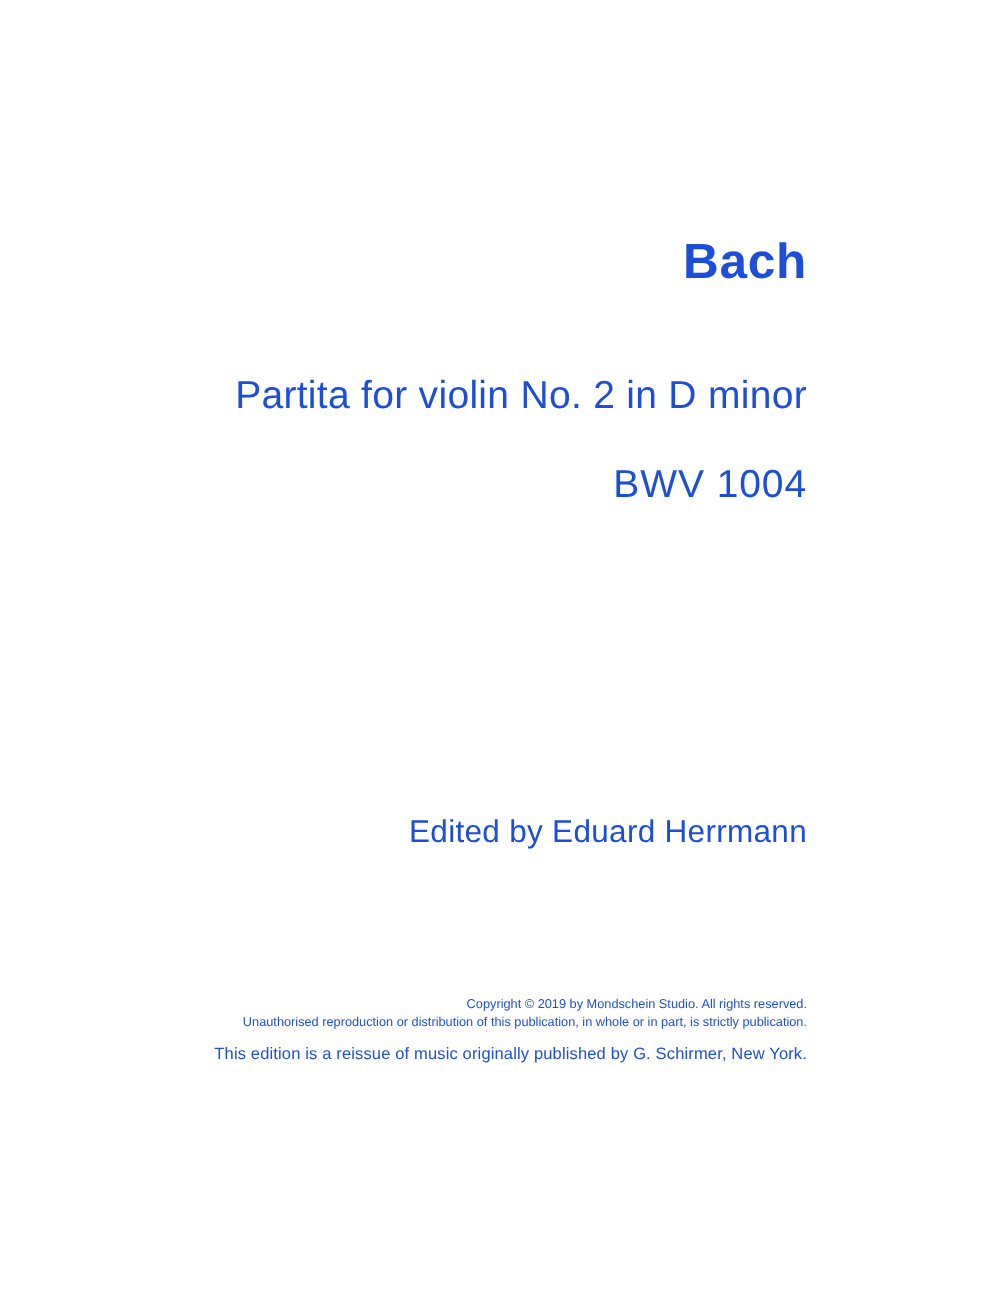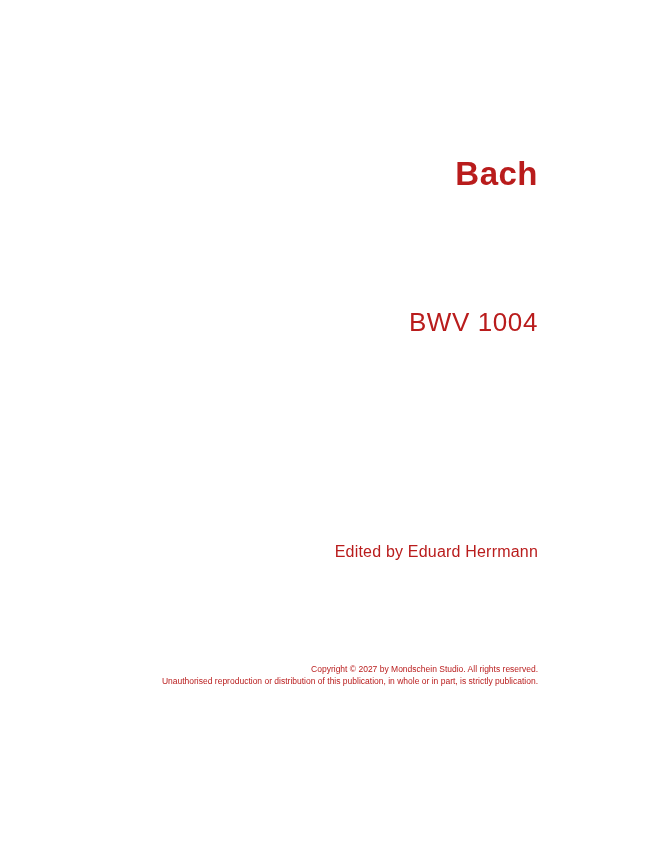--- a/index.html
+++ b/index.html
@@ -7,21 +7,21 @@
     padding: 0;
     background: #ffffff;
   }
   .sheet {
     position: relative;
     width: 610px;
     height: 865px;
     background: #ffffff;
     overflow: hidden;
     font-family: "Liberation Sans", sans-serif;
-    color: #b91c1c;
+    color: #1d4ed8;
   }
   .line {
     position: absolute;
     right: 72px;
     white-space: nowrap;
     text-align: right;
     line-height: 1;
   }
   .composer {
     top: 157px;
@@ -36,21 +36,21 @@
     letter-spacing: 0.2px;
   }
   .catalog {
     top: 309px;
     font-size: 26px;
     font-weight: 400;
     letter-spacing: 0.6px;
   }
   .editor {
     top: 544px;
-    font-size: 16px;
+    font-size: 21px;
     font-weight: 400;
     letter-spacing: 0.2px;
   }
   .copyright-block {
     top: 664px;
     font-size: 8.5px;
     font-weight: 500;
     line-height: 11.5px;
   }
   .reissue {
@@ -60,24 +60,26 @@
     letter-spacing: 0.1px;
   }
 </style>
 </head>
 <body>
 
 <div class="sheet">
 
   <div class="line composer">Bach</div>
 
+  <div class="line work-title">Partita for violin No. 2 in D minor</div>
 
   <div class="line catalog">BWV 1004</div>
 
   <div class="line editor">Edited by Eduard Herrmann</div>
 
   <div class="line copyright-block">
-    <div>Copyright © 2027 by Mondschein Studio. All rights reserved.</div>
+    <div>Copyright © 2019 by Mondschein Studio. All rights reserved.</div>
     <div>Unauthorised reproduction or distribution of this publication, in whole or in part, is strictly publication.</div>
   </div>
 
+  <div class="line reissue">This edition is a reissue of music originally published by G. Schirmer, New York.</div>
 
 </div>
 
 </body></html>

